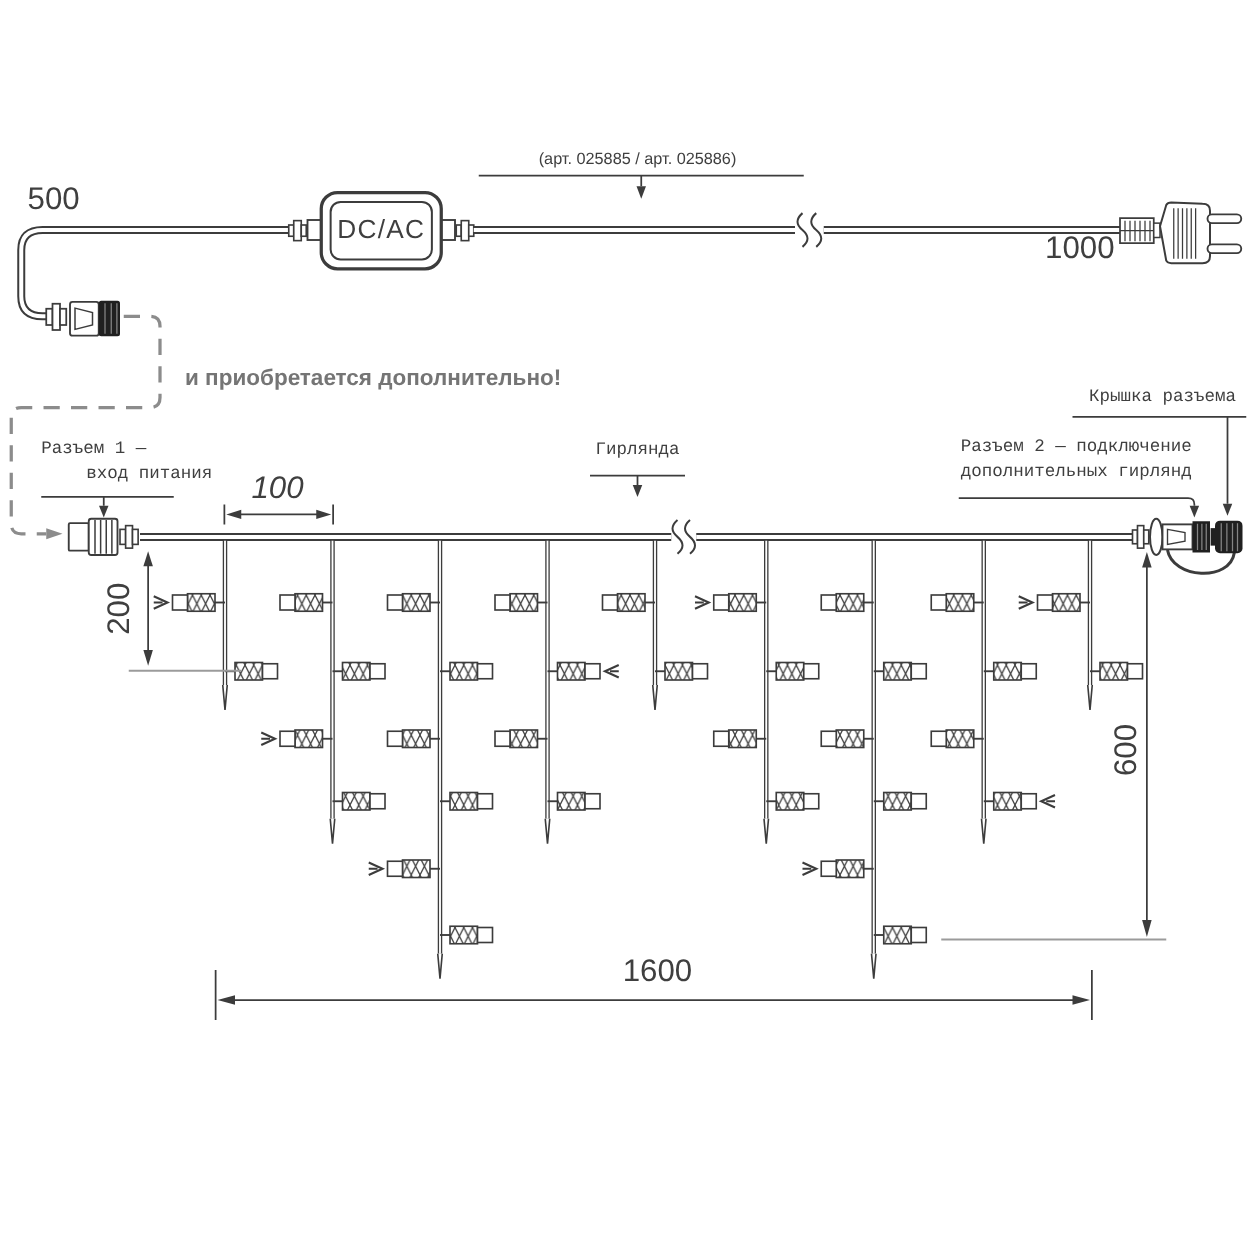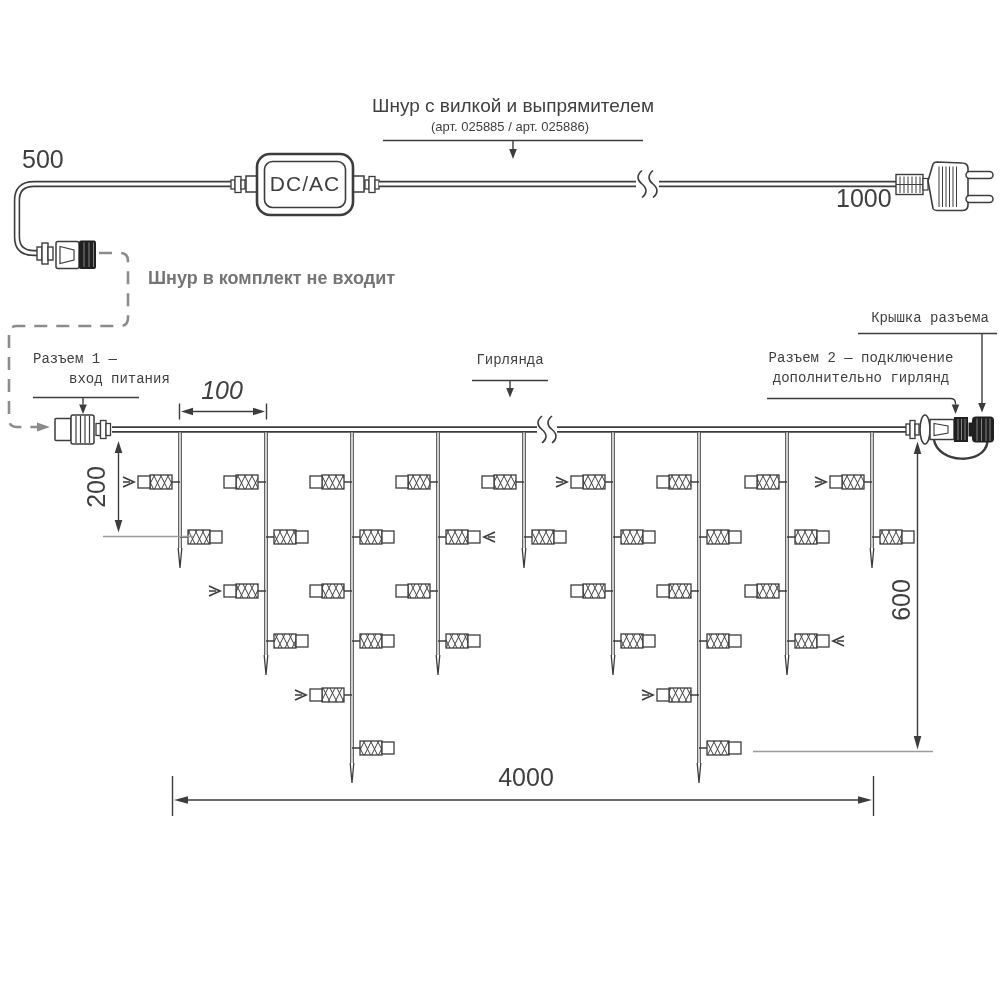--- a/index.html
+++ b/index.html
@@ -411,32 +411,31 @@
     <polygon points="913.7,736 921.3,736 917.5,749.5" fill="#3c3c3c"></polygon>
     <path d="M753,751.5 H933" stroke="#9b9b9b" stroke-width="1.6"></path>
   </g>
   <g>
     <path d="M172.5,776 V816 M873.5,776 V816 M186,800 H860" stroke="#3c3c3c" stroke-width="1.4" fill="none"></path>
     <polygon points="188,796.2 188,803.8 174,800" fill="#3c3c3c"></polygon>
     <polygon points="858,796.2 858,803.8 872,800" fill="#3c3c3c"></polygon>
   </g>
 </svg>
 
-<div class="t c" style="left:513px;top:96px;font-size:19px;">Шнур с вилкой и выпрямителем</div>
 <div class="t c" style="left:510px;top:120px;font-size:13px;">(арт. 025885 /  арт. 025886)</div>
 <div class="t dim" style="left:22px;top:147px;">500</div>
 <div class="t dim" style="left:836px;top:142px;margin-top:44px;">1000</div>
 <div class="t c" style="left:305px;top:173px;font-size:21px;letter-spacing:1px;">DC/AC</div>
-<div class="t note" style="left:148px;top:269px;font-size:18px;">Шнур в комплект не входит</div>
+<div class="t note" style="left:148px;top:293px;font-size:18px;">и приобретается дополнительно!</div>
 
 <div class="t lbl" style="left:33px;top:352px;">Разъем 1 —</div>
 <div class="t lbl" style="left:33px;top:372px;margin-left:36px;">вход питания</div>
 <div class="t lbl c" style="left:510px;top:353px;">Гирлянда</div>
 <div class="t lbl c" style="left:861px;top:351px;">Разъем 2 — подключение</div>
-<div class="t lbl c" style="left:861px;top:371px;">дополнительно гирлянд</div>
+<div class="t lbl c" style="left:861px;top:371px;">дополнительных гирлянд</div>
 <div class="t lbl c" style="left:930px;top:311px;">Крышка разъема</div>
 
 <div class="t dim c" style="left:222px;top:378px;font-style:italic;">100</div>
 <div class="t dim rot" style="left:96px;top:487px;">200</div>
 <div class="t dim rot" style="left:901px;top:600px;">600</div>
-<div class="t dim c" style="left:526px;top:765px;">4000</div>
+<div class="t dim c" style="left:526px;top:765px;">1600</div>
 
 </div>
 
 </body></html>

